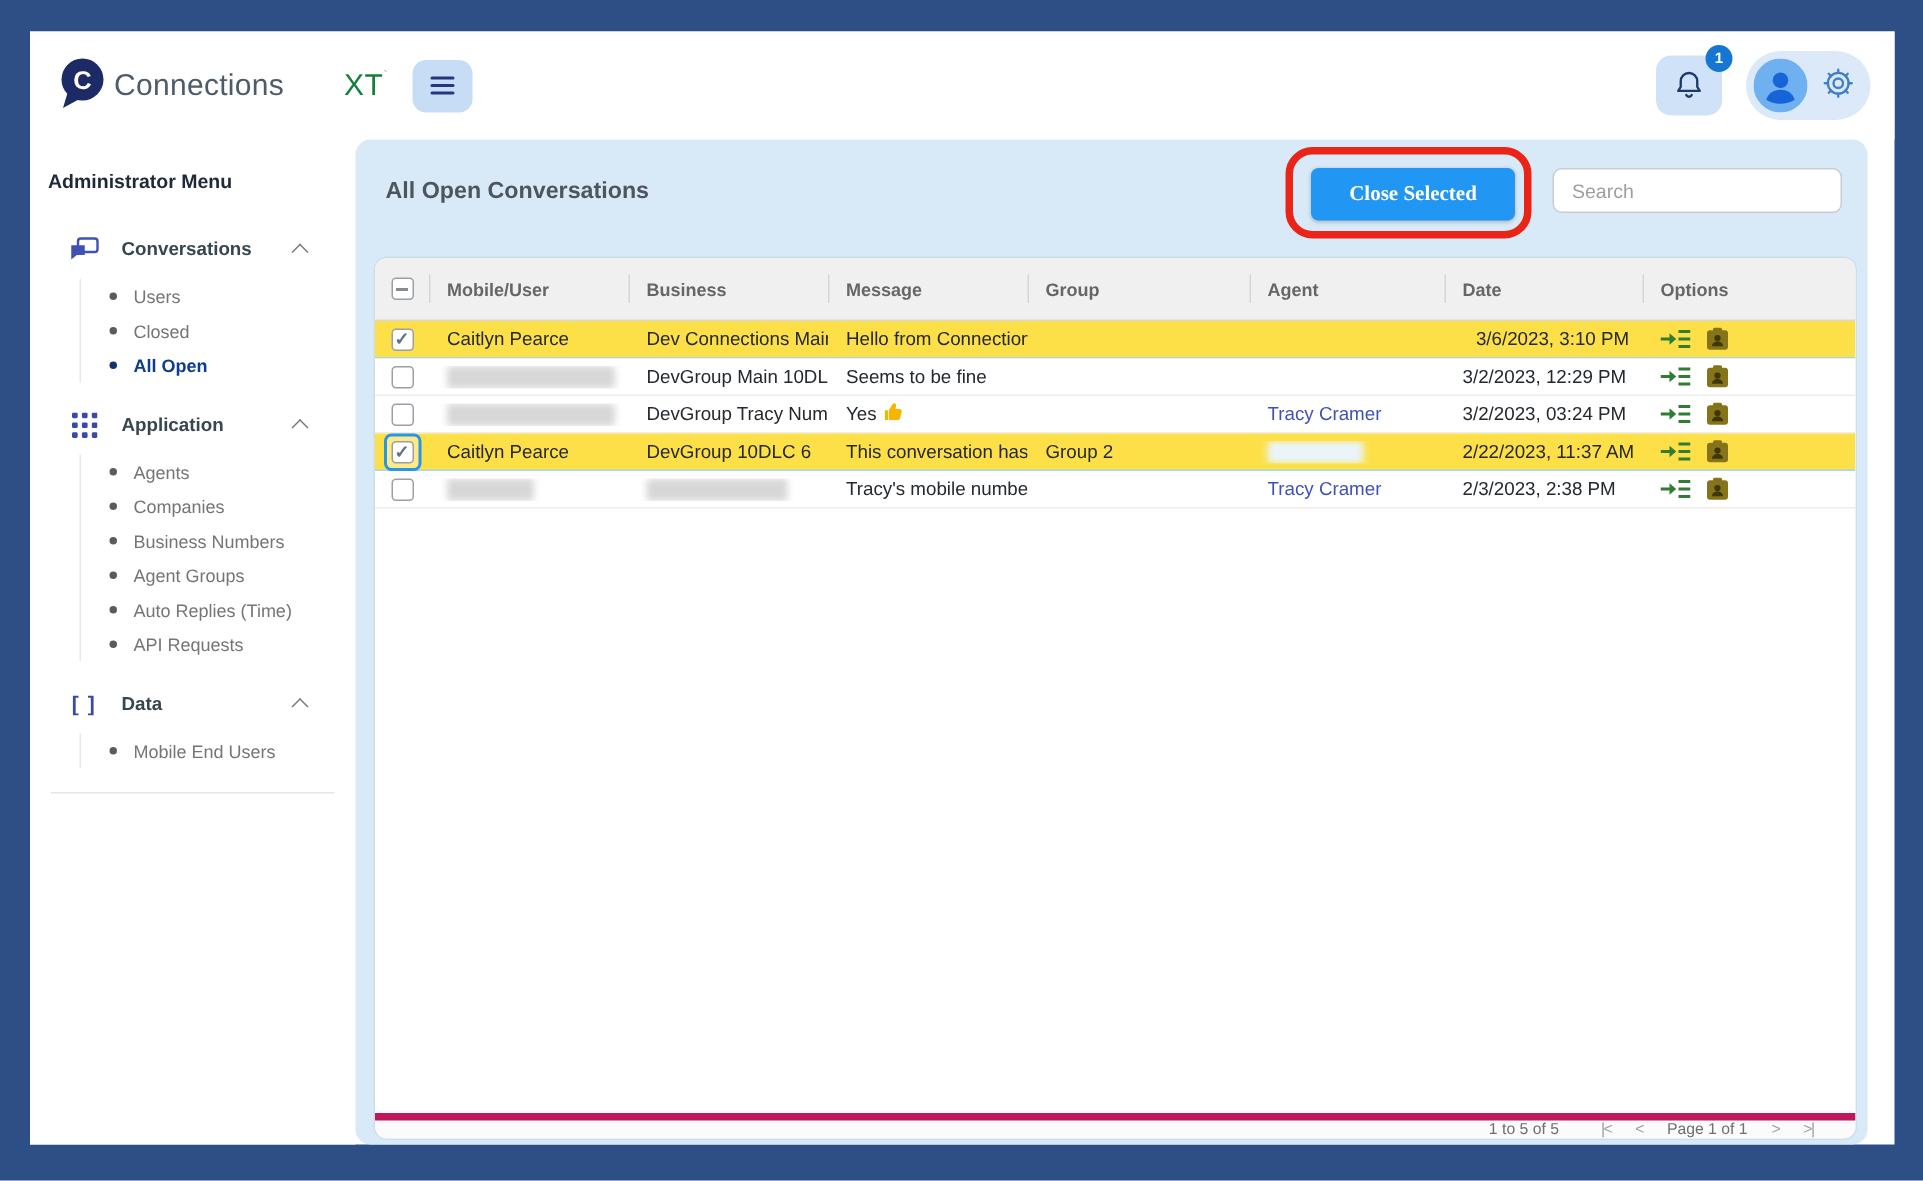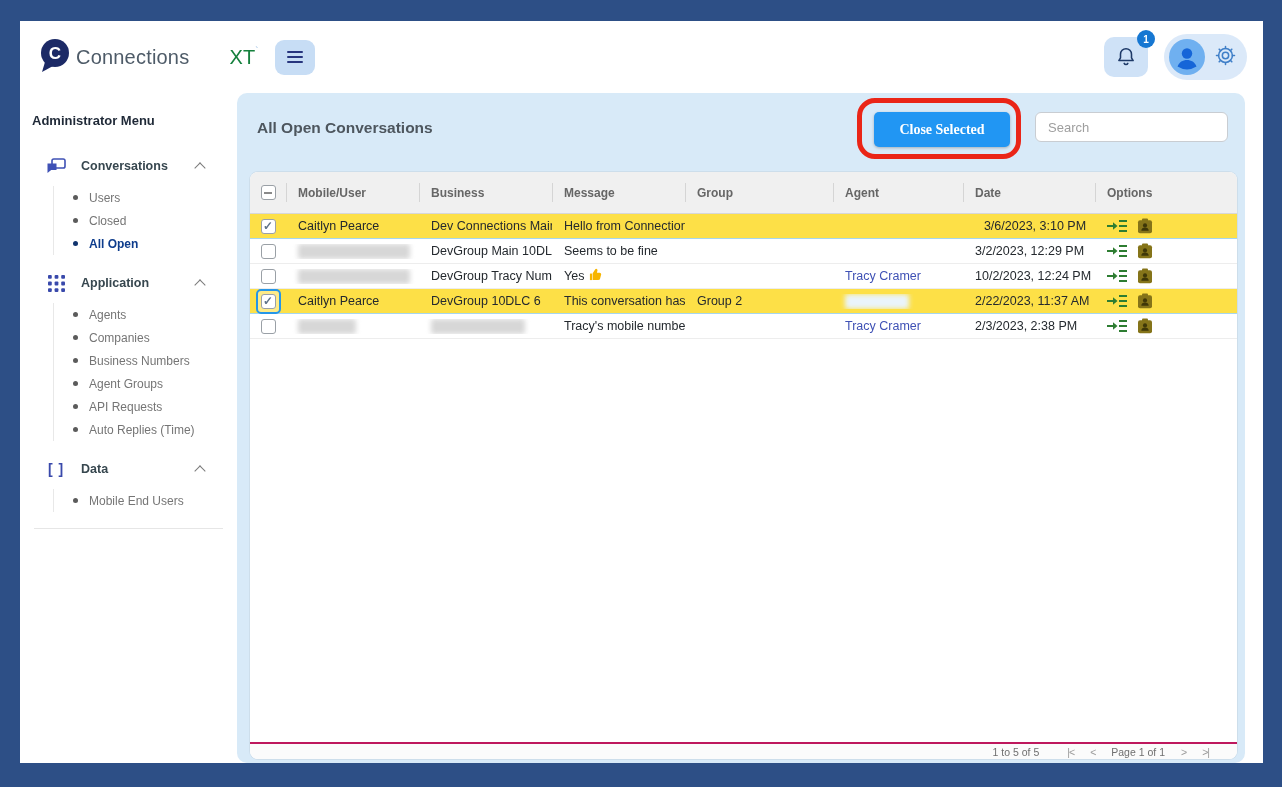--- a/index.html
+++ b/index.html
@@ -136,21 +136,21 @@
   .cbbox.checked::after { content:'\2713'; font-size:12px; font-weight:bold; color:#5f7389; line-height:1; }
   .cbbox.indeterminate::after { content:''; width:8px; height:2px; background:#8a8a8a; }
   .cbwrap { padding:3px; border:2px solid transparent; border-radius:5px; display:flex; }
   .cbwrap.focus { border-color:#2596e8; background:rgba(255,255,255,.35); }
   .redact { display:inline-block; height:15px; border-radius:2px; background:#d7d7d7; filter:blur(2.5px); }
   .redact.light { background:#eaf4fb; }
   .opt-icons { display:flex; align-items:center; gap:10px; }
   .opt-icons span { display:flex; align-items:center; cursor:pointer; }
 
   .tfoot {
-    flex:0 0 auto; height:17px; border-top:2px solid #be185d; background:#fbfbfb;
+    flex:0 0 auto; height:17px; border-top:5px solid #be185d; background:#fbfbfb;
     display:flex; align-items:center; justify-content:flex-end; gap:28px;
     font-size:10.5px; color:#6f6f6f; padding-right:28px;
   }
   .pager { display:flex; align-items:center; gap:16px; }
   .pager .pbtn { color:#9b9b9b; letter-spacing:-1px; cursor:pointer; }
   .pager .plabel { color:#6f6f6f; letter-spacing:0; }
 </style>
 </head>
 <body>
 
@@ -274,26 +274,26 @@
   </li>
 
 
   <li class="sub-item">
     <span class="dot"></span>
     <span class="lbl">Agent Groups</span>
   </li>
 
   <li class="sub-item">
     <span class="dot"></span>
+    <span class="lbl">Auto Replies (Time)</span>
+  </li>
+
+  <li class="sub-item">
+    <span class="dot"></span>
     <span class="lbl">API Requests</span>
-  </li>
-
-  <li class="sub-item">
-    <span class="dot"></span>
-    <span class="lbl">Auto Replies (Time)</span>
   </li>
 </ul>
   </div>
 
   <div>
     <div class="section-head">
       <span class="section-icon">
               <span class="brackets-glyph">[ ]</span>
             </span>
       <span class="section-label">Data</span>
@@ -427,21 +427,21 @@
               <span><svg width="13" height="13" viewBox="0 0 14 14">
                   <path fill="#f7b500" d="M1 6h2.4v7H1z"></path>
                   <path fill="#f7b500" d="M4 13h6.2c.8 0 1.5-.5 1.7-1.3l1-4A1.8 1.8 0 0 0 11.2 5H8.5l.6-2.3A1.4 1.4 0 0 0 6.6 1.5L4 5.6z"></path>
                 </svg></span>
             </div>
             <div class="cell" style="width: 148px;"></div>
             <div class="cell" style="width: 130px;">
               <span class="link">Tracy Cramer</span>
             </div>
             <div class="cell" style="width: 132px;">
-              <span>10/2/2023, 12:24 PM</span>
+              <span>3/2/2023, 03:24 PM</span>
             </div>
             <div class="cell opt-icons" style="width: 141px;">
               <span>
                 <svg width="20" height="14" viewBox="0 0 20 14">
                   <line x1="0" y1="7" x2="7" y2="7" stroke="#2e7d32" stroke-width="2"></line>
                   <path d="M6 3.2 L10.5 7 L6 10.8 Z" fill="#2e7d32"></path>
                   <line x1="12" y1="2" x2="20" y2="2" stroke="#2e7d32" stroke-width="2"></line>
                   <line x1="12" y1="7" x2="20" y2="7" stroke="#2e7d32" stroke-width="2"></line>
                   <line x1="12" y1="12" x2="20" y2="12" stroke="#2e7d32" stroke-width="2"></line>
                 </svg>

